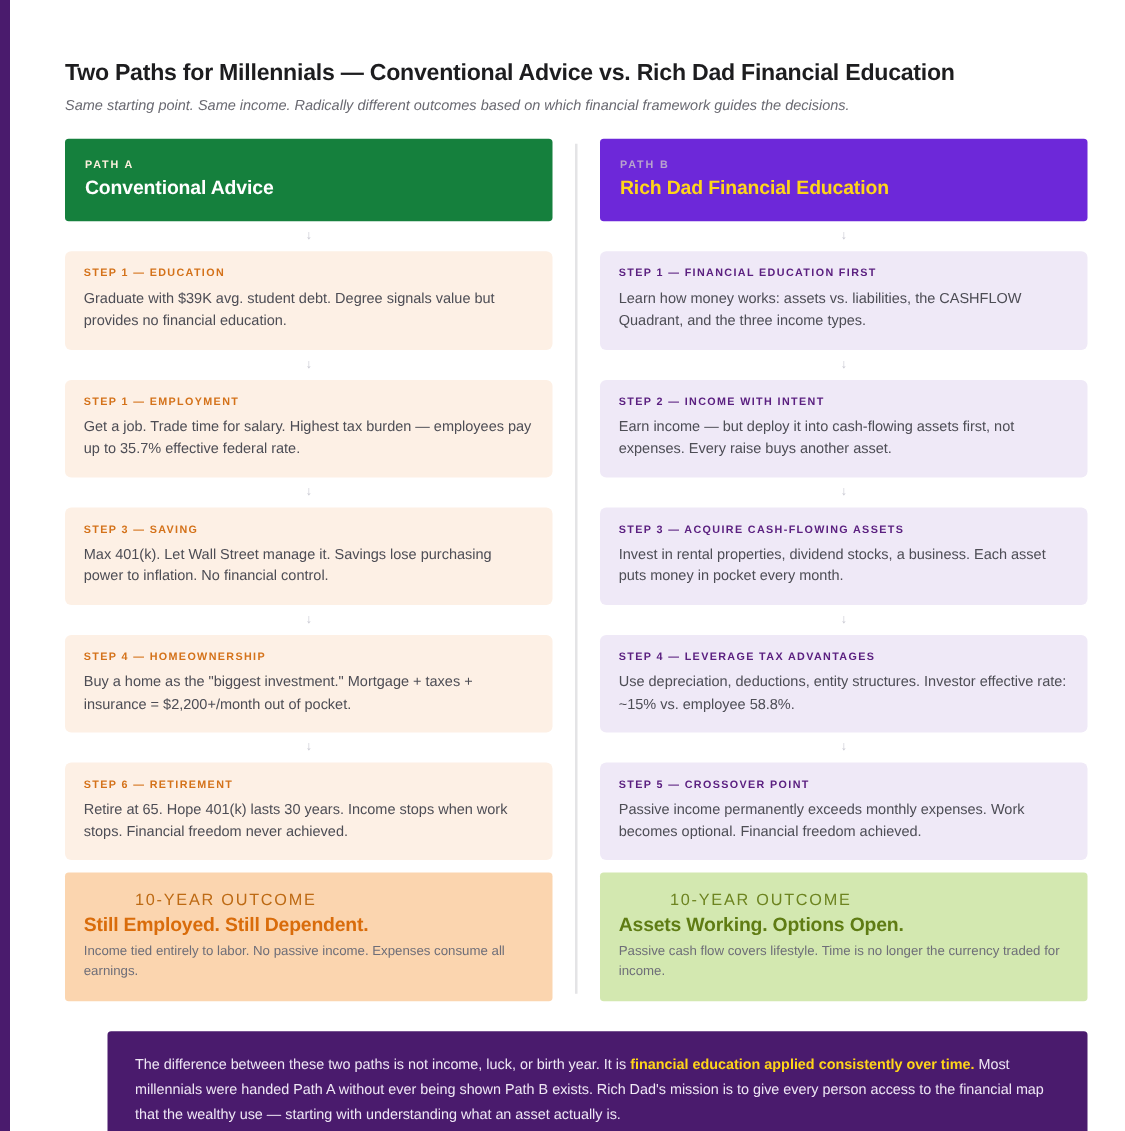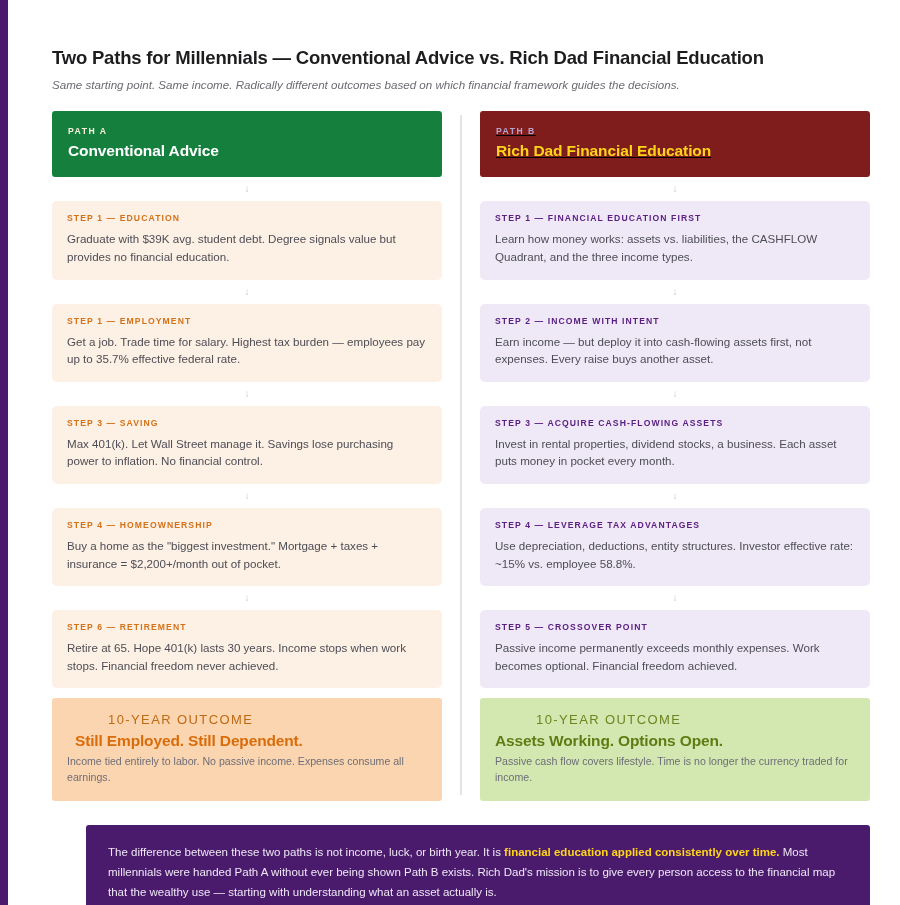--- a/index.html
+++ b/index.html
@@ -75,21 +75,21 @@
     display: flex;
     flex-direction: column;
   }
 
   
   .path-header {
     border-radius: 3px;
     padding: 15px 16px 17px 16px;
   }
   .path-header.a { background: #15803d; }
-  .path-header.b { background: #7f1d1d; text-decoration: underline; }
+  .path-header.b { background: #6d28d9; }
 
   .path-kicker {
     font-size: 8.6px;
     font-weight: bold;
     letter-spacing: 1.5px;
     margin-bottom: 6px;
   }
   .path-header.a .path-kicker { color: #fdf0de; }
   .path-header.b .path-kicker { color: #b9a3cd; }
 
@@ -154,21 +154,21 @@
   }
   .outcome-card.a .outcome-kicker { color: #bd6a14; }
   .outcome-card.b .outcome-kicker { color: #6d8420; }
 
   .outcome-title {
     font-size: 15.5px;
     font-weight: bold;
     letter-spacing: -0.15px;
     margin-bottom: 4px;
   }
-  .outcome-card.a .outcome-title { color: #d96c0b; margin-left: 8px; }
+  .outcome-card.a .outcome-title { color: #d96c0b; }
   .outcome-card.b .outcome-title { color: #5f7c14; }
 
   .outcome-body {
     font-size: 10.6px;
     color: #6e6e78;
     line-height: 1.45;
   }
 
   
   .callout {

